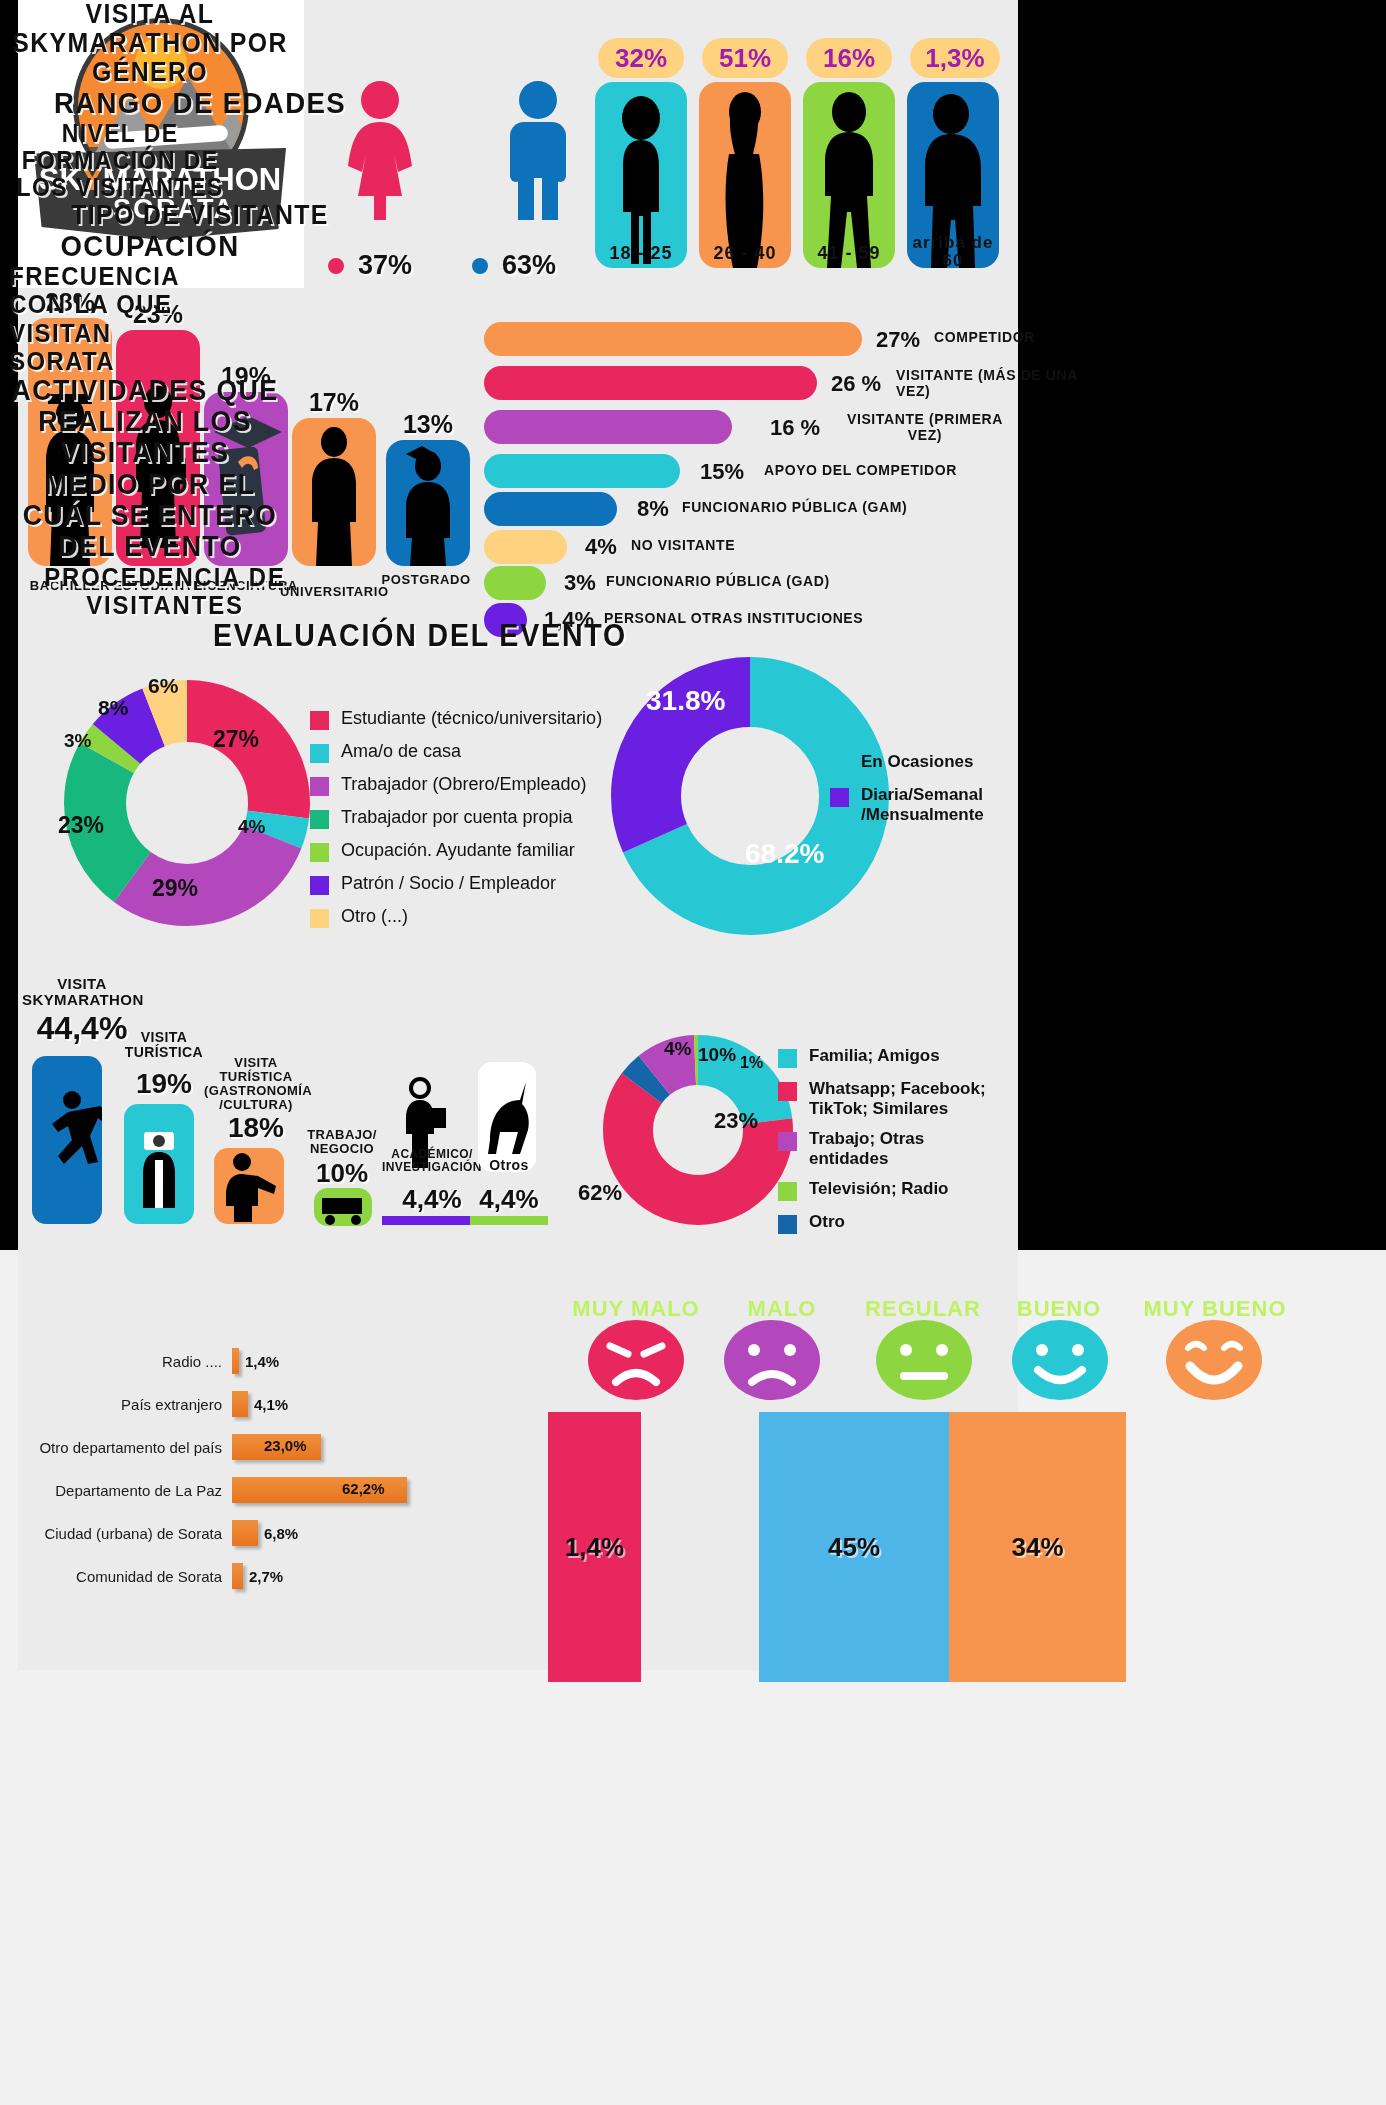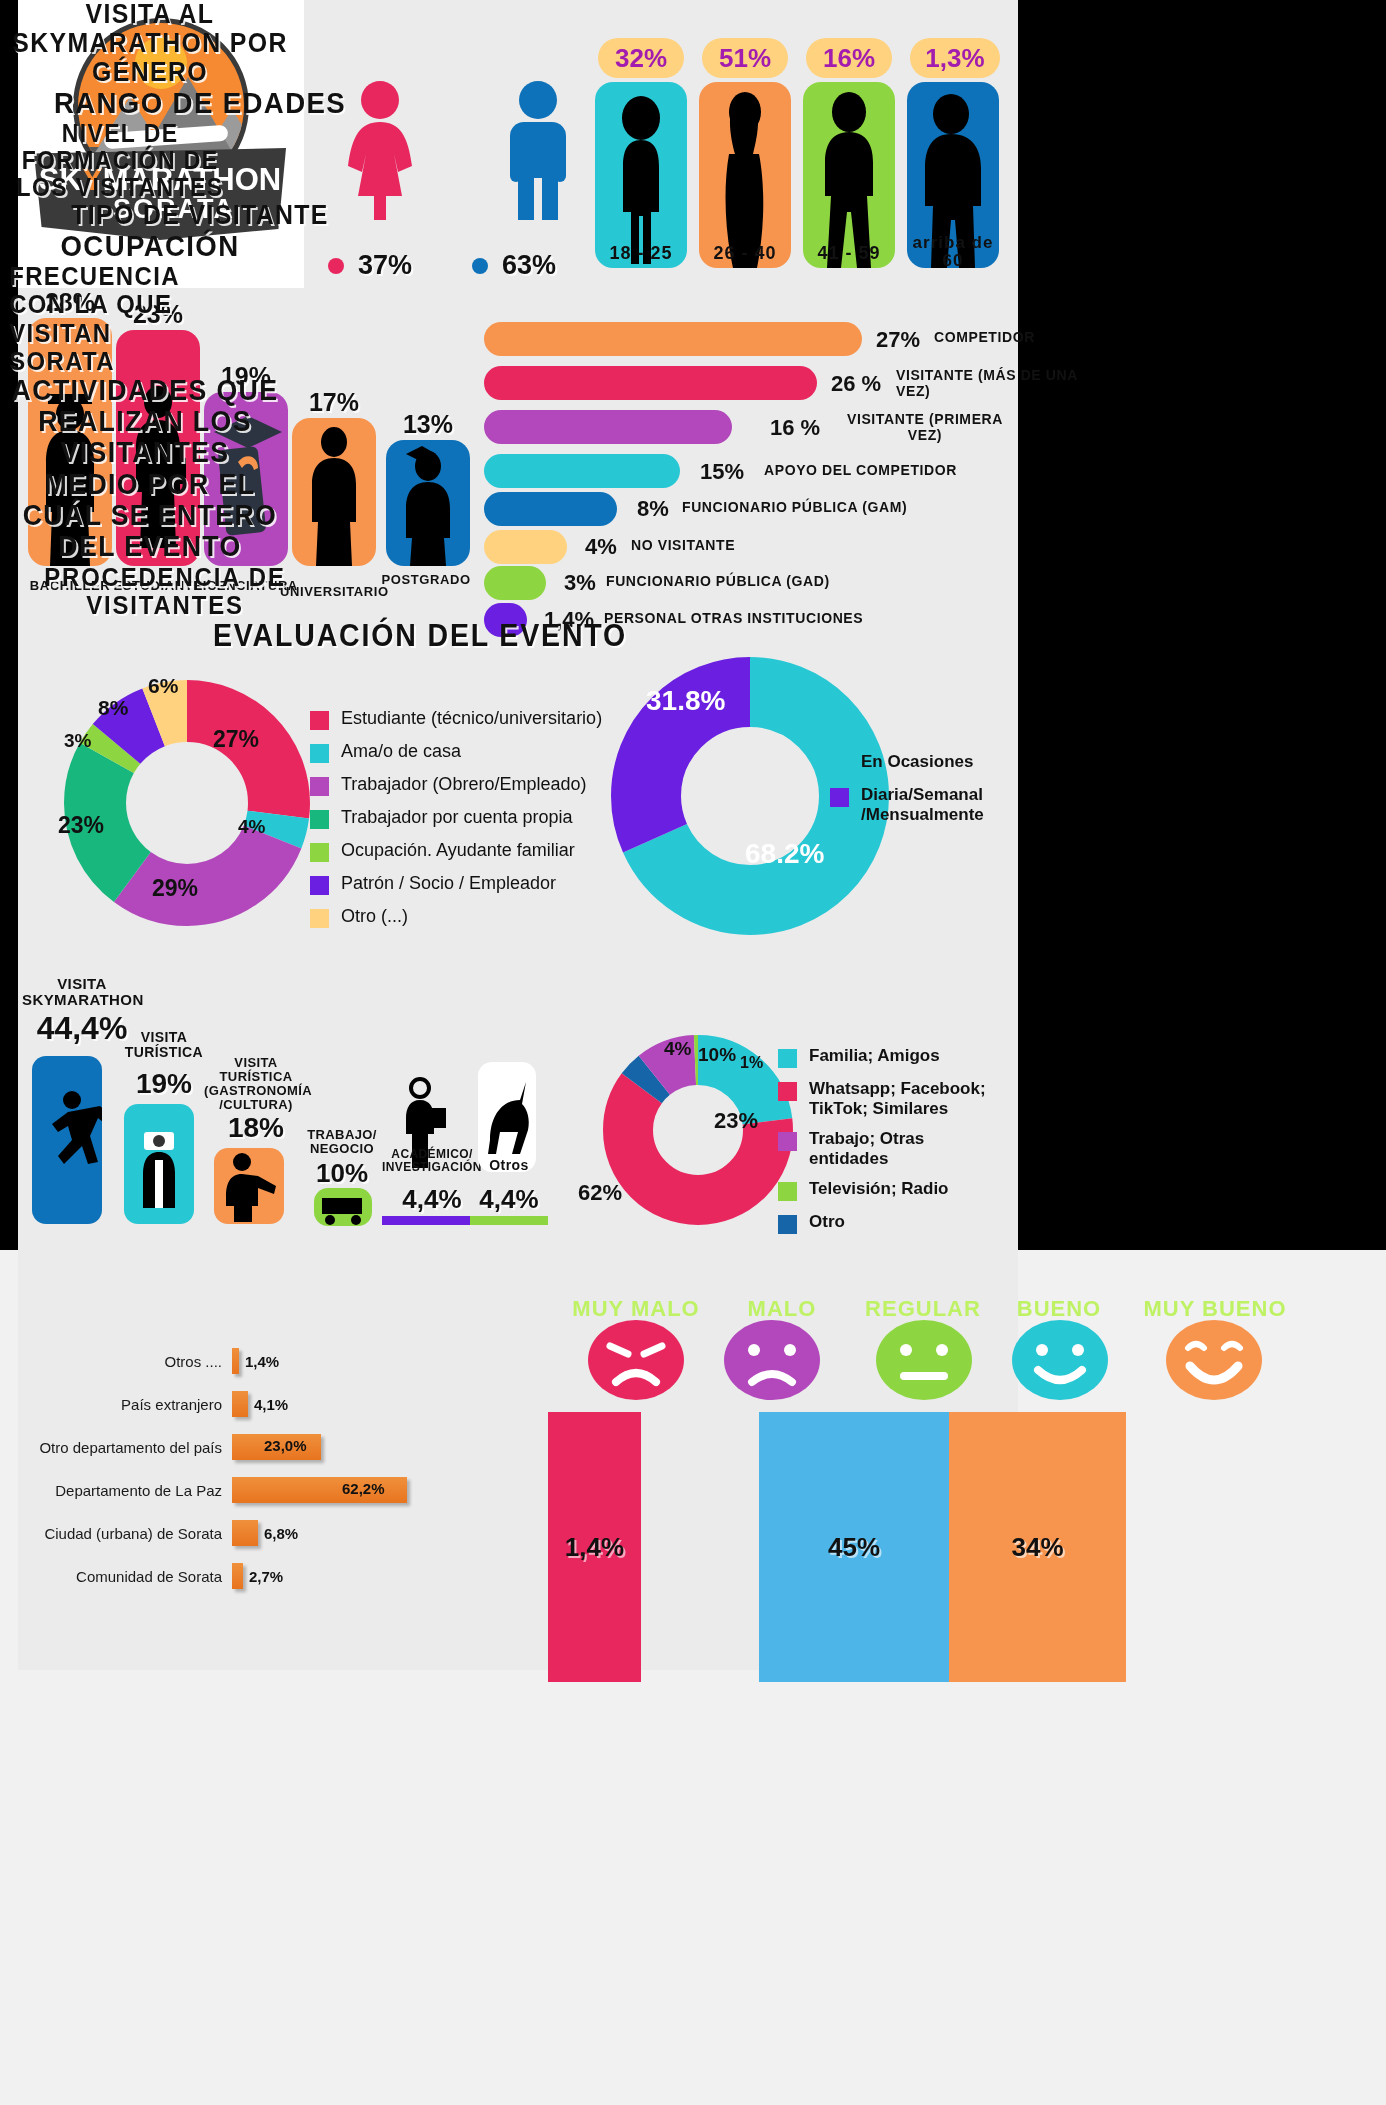--- a/index.html
+++ b/index.html
@@ -433,21 +433,21 @@
       </div>
     <div class="row">
         <div class="sw" style="background:#1565a8;"></div>
         <div class="tx">Otro</div>
       </div>
   </div>
 
   <div class="hdr cond" style="left:36px;top:1260px;width:330px;font-size:26px;letter-spacing:2px;">PROCEDENCIA DE VISITANTES</div>
 
   <div class="pr-row" style="left:0px;top:1348px;">
-    <div class="pr-name">Otros ....</div>
+    <div class="pr-name">Radio ....</div>
     <div class="pr-bar" style="width:7px;"></div>
     <div class="pr-val">1,4%</div>
   </div>
   <div class="pr-row" style="left:0px;top:1391px;">
     <div class="pr-name">País extranjero</div>
     <div class="pr-bar" style="width:16px;"></div>
     <div class="pr-val">4,1%</div>
   </div>
   <div class="pr-row" style="left:0px;top:1434px;">
     <div class="pr-name">Otro departamento del país</div>

